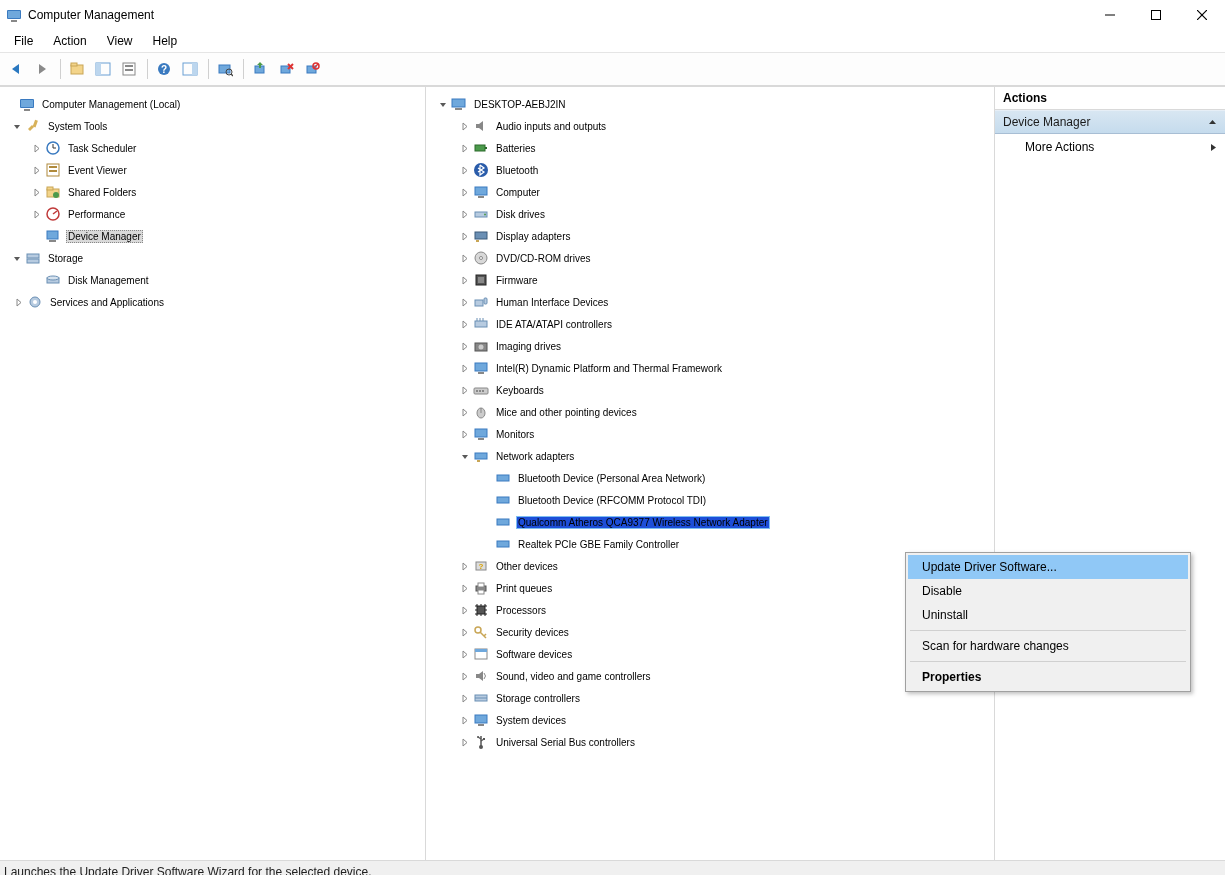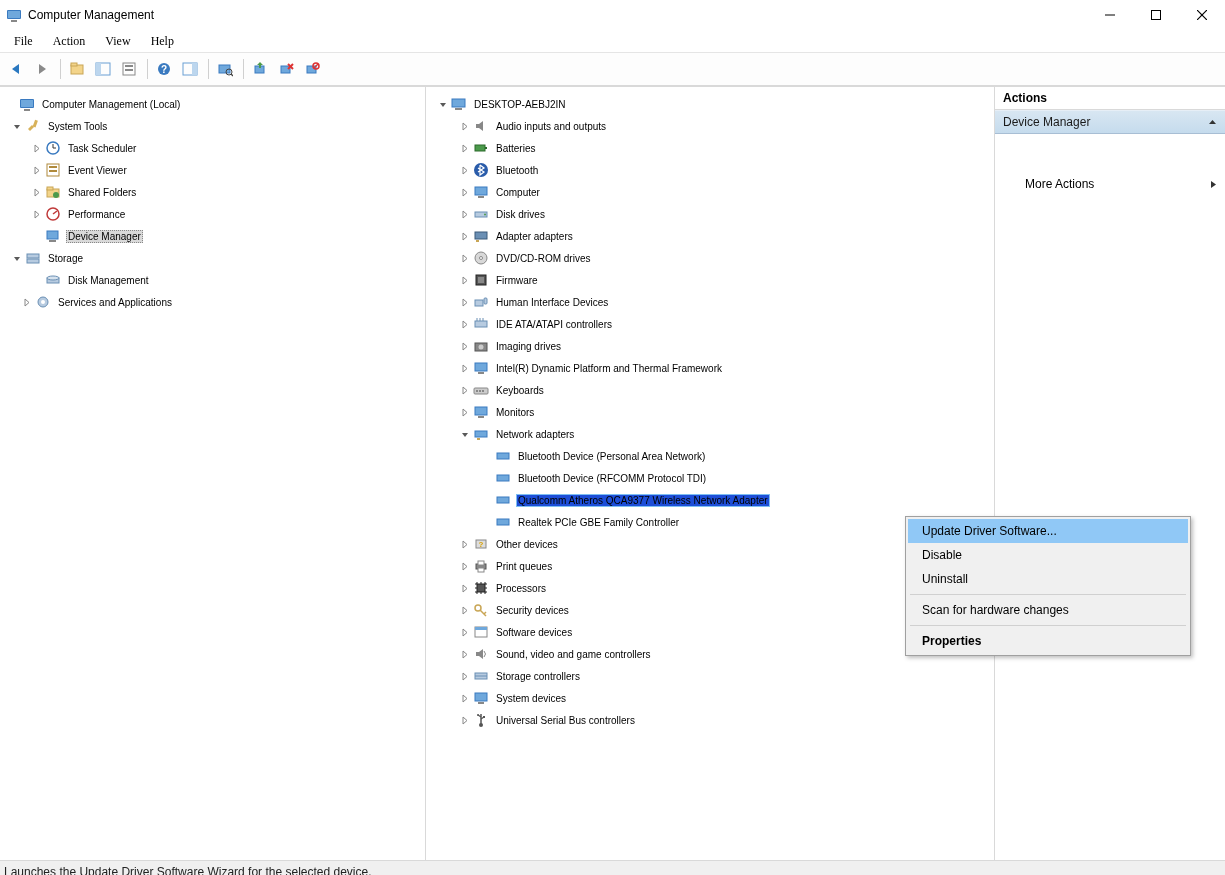--- a/index.html
+++ b/index.html
@@ -26,21 +26,21 @@
     width: 46px; height: 30px;
     display: flex; align-items: center; justify-content: center;
     color: #000;
   }
   .menubar {
     height: 22px;
     display: flex; align-items: center;
     padding: 0 4px;
     gap: 0;
   }
-  .menubar .menu-item { padding: 2px 10px; cursor: default; font-family: Liberation Serif, serif; }
+  .menubar .menu-item { padding: 2px 10px; cursor: default; }
   .toolbar {
     height: 28px;
     display: flex; align-items: center;
     padding: 2px 4px;
     gap: 0;
     border-top: 1px solid #e5e5e5;
     border-bottom: 1px solid #d9d9d9;
     background: #fdfdfd;
   }
   .tool-btn {
@@ -84,21 +84,21 @@
     background: linear-gradient(#d8e6f2, #c5dbed);
     border-top: 1px solid #e6eef6;
     border-bottom: 1px solid #a8bed4;
     padding: 4px 8px;
     font-size: 12px;
     color: #1a1a1a;
     display: flex; justify-content: space-between; align-items: center;
   }
   .right-sub {
     padding: 6px 8px 6px 30px;
-    display: flex; justify-content: space-between; align-items: center; margin-top: 37px;
+    display: flex; justify-content: space-between; align-items: center;
   }
   .tree-row {
     display: flex; align-items: center;
     height: 22px;
     padding-right: 4px;
     white-space: nowrap;
     cursor: default;
   }
   .tree-row .arrow {
     width: 14px; height: 14px;
@@ -126,21 +126,21 @@
     border-top: 1px solid #d9d9d9;
     display: flex; align-items: center;
     padding: 0 4px;
     font-size: 12px;
     background: #f0f0f0;
     color: #222;
   }
   .context-menu {
     position: absolute;
     left: 905px;
-    top: 516px;
+    top: 552px;
     width: 280px;
     background: #f0f0f0;
     border: 1px solid #a0a0a0;
     box-shadow: 2px 2px 4px rgba(0,0,0,.25);
     padding: 2px;
     z-index: 100;
   }
   .ctx-item {
     padding: 5px 14px;
     font-size: 12px;
@@ -387,21 +387,21 @@
     <div class="tree-row" style="padding-left:30px">
       <span class="arrow" style="width:14px"></span>
       <span class="icon">
           <svg width="16" height="16">
             <rect x="2" y="6" width="12" height="5" fill="#b7cbe0" stroke="#6a8fb4"></rect>
             <ellipse cx="8" cy="6" rx="6" ry="2" fill="#d6e2ee" stroke="#6a8fb4"></ellipse>
           </svg>
         </span>
       <span class="label">Disk Management</span>
     </div>
-    <div class="tree-row" style="padding-left:20px">
+    <div class="tree-row" style="padding-left:12px">
       <span class="arrow">
           <svg width="9" height="9">
             <path d="M2 1 L6 4.5 L2 8 Z" fill="none" stroke="#888"></path>
           </svg>
         </span>
       <span class="icon">
           <svg width="16" height="16">
             <circle cx="8" cy="8" r="5" fill="#b7cbe0" stroke="#6a8fb4"></circle>
             <circle cx="8" cy="8" r="2" fill="#fff"></circle>
           </svg>
@@ -500,21 +500,21 @@
           <svg width="9" height="9">
             <path d="M2 1 L6 4.5 L2 8 Z" fill="none" stroke="#888"></path>
           </svg>
         </span>
         <span class="icon">
           <svg width="16" height="16">
             <rect x="2" y="4" width="12" height="7" fill="#6a8fb4" stroke="#3a5a7a"></rect>
             <rect x="3" y="12" width="3" height="2" fill="#c9a656"></rect>
           </svg>
         </span>
-        <span class="label">Adapter adapters</span>
+        <span class="label">Display adapters</span>
       </div>
     <div class="tree-row" style="padding-left:26px">
         <span class="arrow">
           <svg width="9" height="9">
             <path d="M2 1 L6 4.5 L2 8 Z" fill="none" stroke="#888"></path>
           </svg>
         </span>
         <span class="icon">
           <svg width="16" height="16">
             <circle cx="8" cy="8" r="6" fill="#d8d8d8" stroke="#888"></circle>
@@ -601,20 +601,34 @@
         </span>
         <span class="icon">
           <svg width="16" height="16">
             <rect x="1" y="6" width="14" height="6" fill="#ccc" stroke="#888" rx="1"></rect>
             <rect x="3" y="8" width="2" height="2" fill="#888"></rect>
             <rect x="6" y="8" width="2" height="2" fill="#888"></rect>
             <rect x="9" y="8" width="2" height="2" fill="#888"></rect>
           </svg>
         </span>
         <span class="label">Keyboards</span>
+      </div>
+    <div class="tree-row" style="padding-left:26px">
+        <span class="arrow">
+          <svg width="9" height="9">
+            <path d="M2 1 L6 4.5 L2 8 Z" fill="none" stroke="#888"></path>
+          </svg>
+        </span>
+        <span class="icon">
+          <svg width="16" height="16">
+            <ellipse cx="8" cy="9" rx="4" ry="5" fill="#ccc" stroke="#888"></ellipse>
+            <line x1="8" y1="4" x2="8" y2="9" stroke="#888"></line>
+          </svg>
+        </span>
+        <span class="label">Mice and other pointing devices</span>
       </div>
     <div class="tree-row" style="padding-left:26px">
         <span class="arrow">
           <svg width="9" height="9">
             <path d="M2 1 L6 4.5 L2 8 Z" fill="none" stroke="#888"></path>
           </svg>
         </span>
         <span class="icon">
           <svg width="16" height="16">
             <rect x="2" y="3" width="12" height="8" fill="#6fa8dc" stroke="#3a7ac0"></rect>

